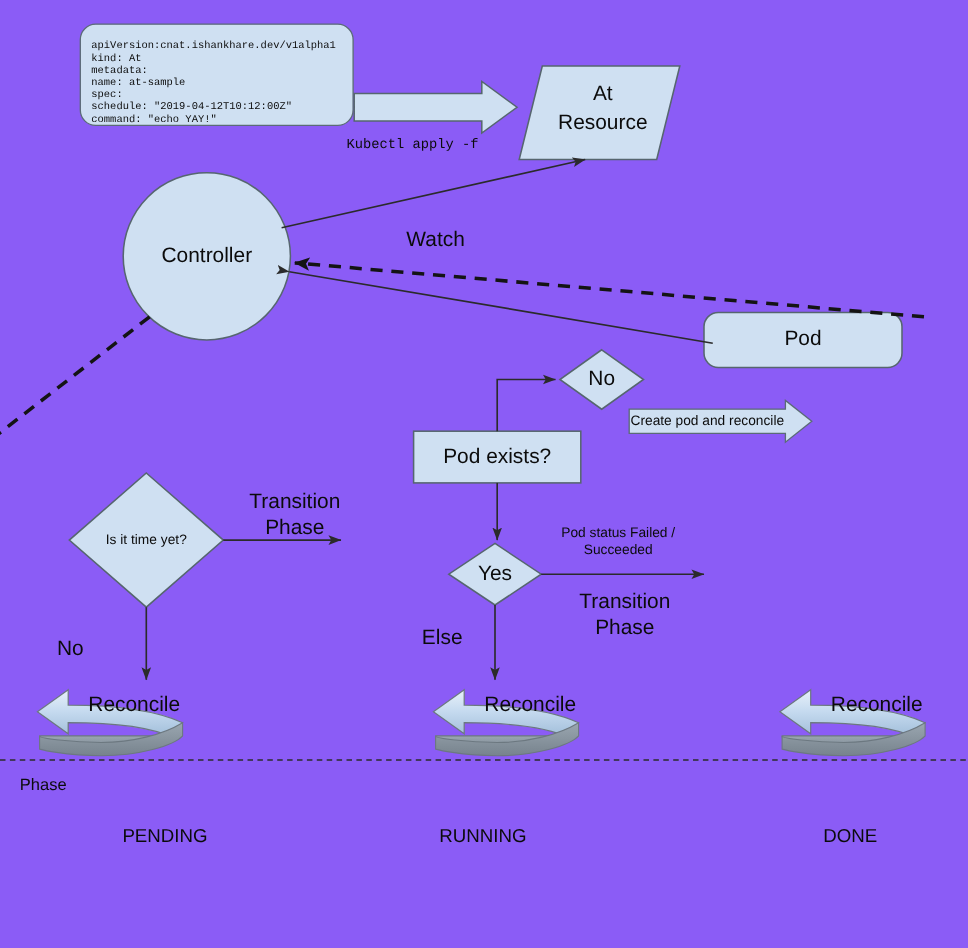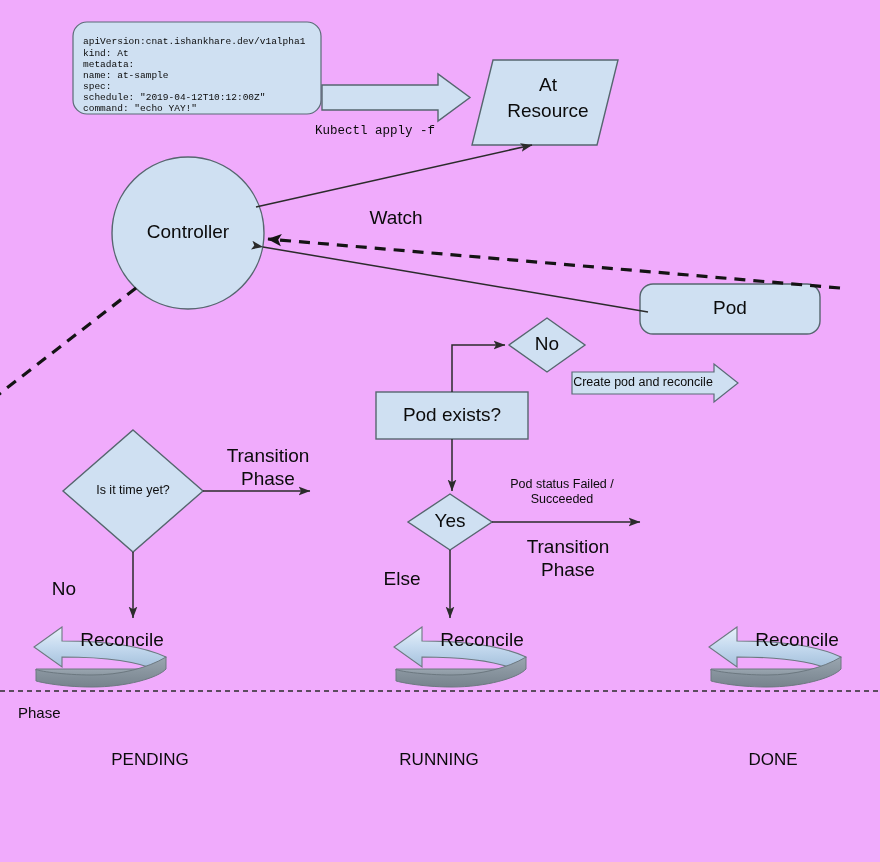--- a/index.html
+++ b/index.html
@@ -13,21 +13,21 @@
     width: 880px;
     height: 862px;
     font-family: "Liberation Sans", sans-serif;
     color: #0b0b0b;
     overflow: hidden;
   }
   #diagram-root {
     position: relative;
     width: 880px;
     height: 862px;
-    background: #f0abfc;
+    background: #8b5cf6;
   }
   svg#flow-svg {
     position: absolute;
     top: 0;
     left: 0;
     width: 880px;
     height: 862px;
     display: block;
   }
   .shape-fill {

